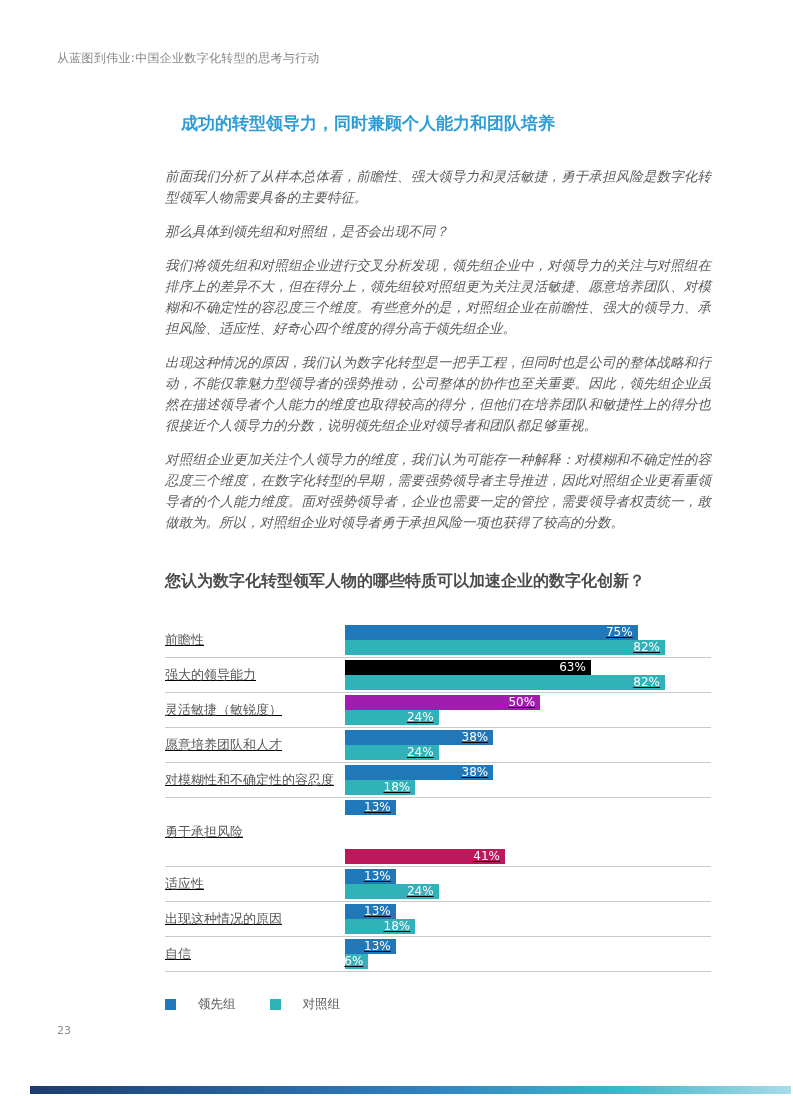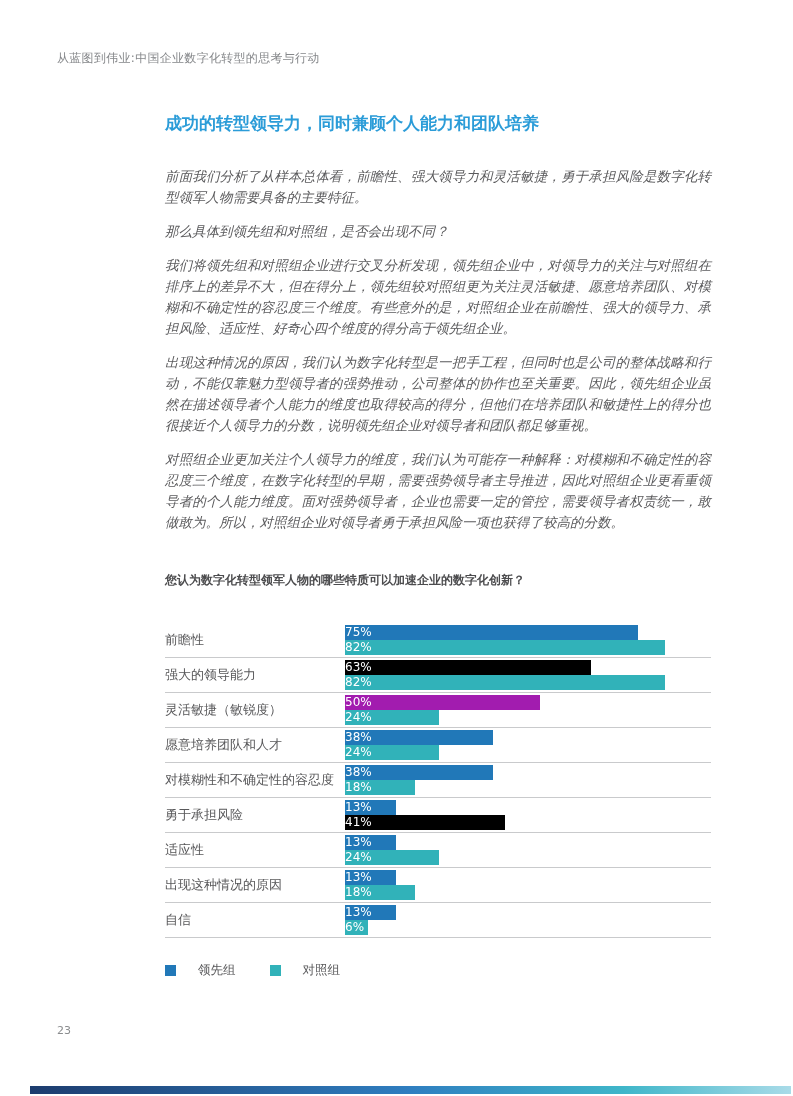--- a/index.html
+++ b/index.html
@@ -9,46 +9,46 @@
     -webkit-font-smoothing:antialiased;
   }
   .running-header {
     position:absolute; left:57px; top:50px;
     font-size:12px; color:#85878a; letter-spacing:.3px;
   }
   .content {
     position:absolute; left:165px; top:112px; width:546px;
   }
   .title {
-    margin:0 0 30px 0;
+    margin:0 0 30px 16px;
     color:#2b9cd8; font-size:17px; font-weight:bold; line-height:1.4;
   }
   .para {
     margin:0 0 13px 0;
     color:#5a5a5c; font-size:13.5px; line-height:21px; text-align:justify;font-style:italic;
   }
   .question {
     margin:37px 0 32px 0;
-    color:#4c4c4e; font-size:12px; font-weight:bold; line-height:21px;
+    color:#4c4c4e; font-size:16px; font-weight:bold; line-height:21px;
   }
   
-  .chart { width:100%; }
+  .chart { width:100%;text-decoration:underline; }
   .chart-row {
     display:flex; align-items:center;
     border-bottom:1px solid #c9cacc;
     padding:2px 0;
   }
   .row-label {
     width:180px; flex-shrink:0;
     font-size:13px; color:#58585a; line-height:16px;
   }
   .bars { flex:1; min-width:0; }
   .bar-line { height:15px; position:relative; }
   .bar {
-    height:15px; display:flex; align-items:center; 
+    height:15px; display:flex; align-items:center; justify-content:flex-end;
     box-sizing:border-box;
   }
   .bar-value {
     color:#ffffff; font-size:12px; line-height:15px; padding-right:5px;
     white-space:nowrap;
   }
   .zero-value {
     color:#58585a; font-size:12px; line-height:15px; padding-left:2px;
     white-space:nowrap;
   }
@@ -157,21 +157,21 @@
       </div>
       <div class="chart-row">
         <div class="row-label">勇于承担风险</div>
         <div class="bars">
           <div class="bar-line">
             <div class="bar" style="width: 13.858%; background: rgb(33, 120, 184);">
               <span class="bar-value">13%</span>
             </div>
           </div>
           <div class="bar-line">
-            <div class="bar" style="width: 43.706%; background: #000000;">
+            <div class="bar" style="width: 43.706%; background: #be185d; margin-top: 34px;">
               <span class="bar-value">41%</span>
             </div>
           </div>
         </div>
       </div>
       <div class="chart-row">
         <div class="row-label">适应性</div>
         <div class="bars">
           <div class="bar-line">
             <div class="bar" style="width: 13.858%; background: rgb(33, 120, 184);">

